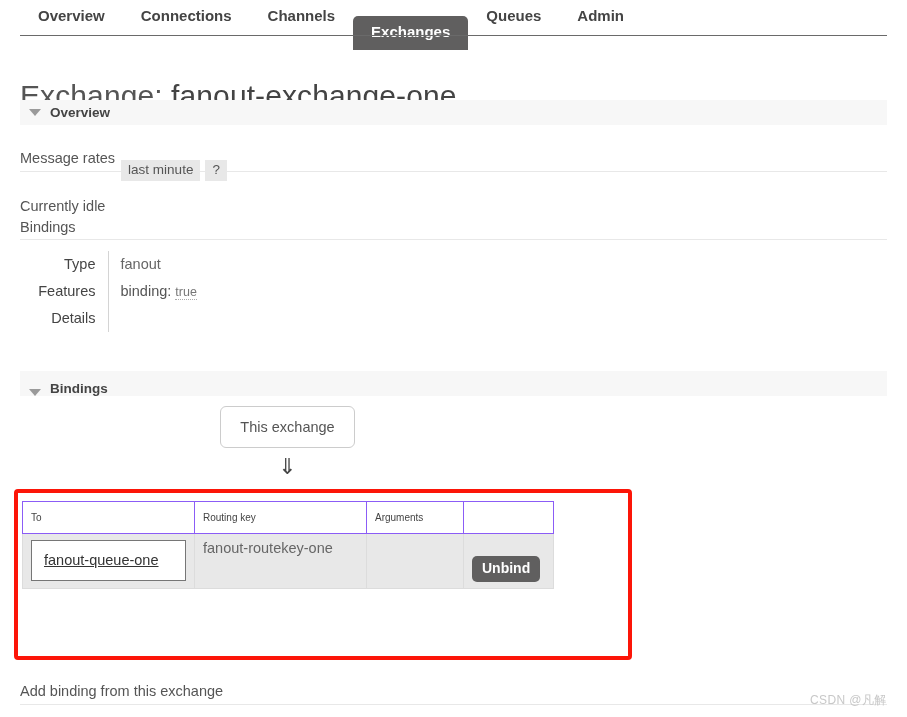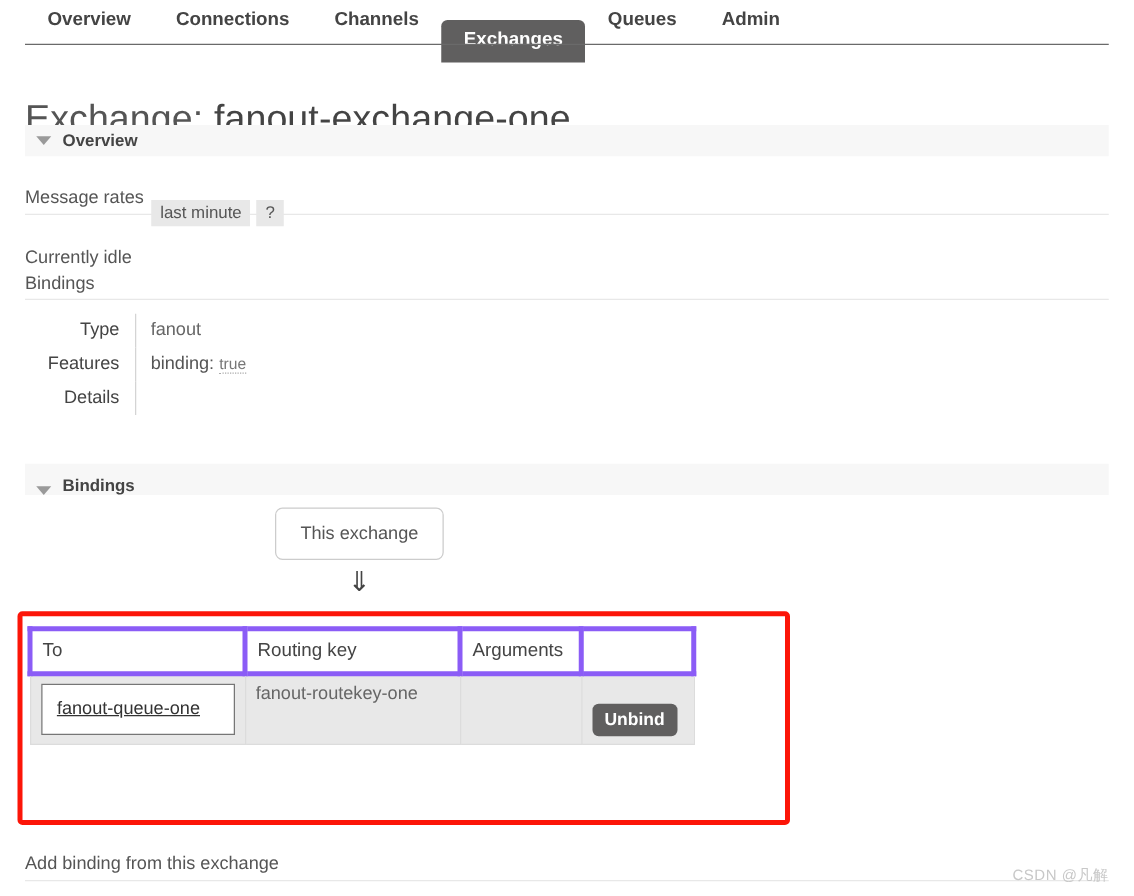--- a/index.html
+++ b/index.html
@@ -240,25 +240,25 @@
     left: 22px;
     top: 501px;
     width: 531px;
     border-collapse: collapse;
     background: #ffffff;
     table-layout: fixed;
   }
   #bindings-table th {
     text-align: left;
     font-weight: normal;
-    font-size: 15px;
+    font-size: 10px;
     color: #444444;
     background: #ffffff;
     padding: 7px 8px 8px 8px;
-    border: 4px solid #8b5cf6;
+    border: 1px solid #8b5cf6;
     vertical-align: middle;
     height: 32px;
     box-sizing: border-box;
   }
   #bindings-table td {
     font-size: 14.5px;
     color: #666666;
     padding: 6px 8px;
     border: 1px solid #dcdcdc;
     vertical-align: top;

